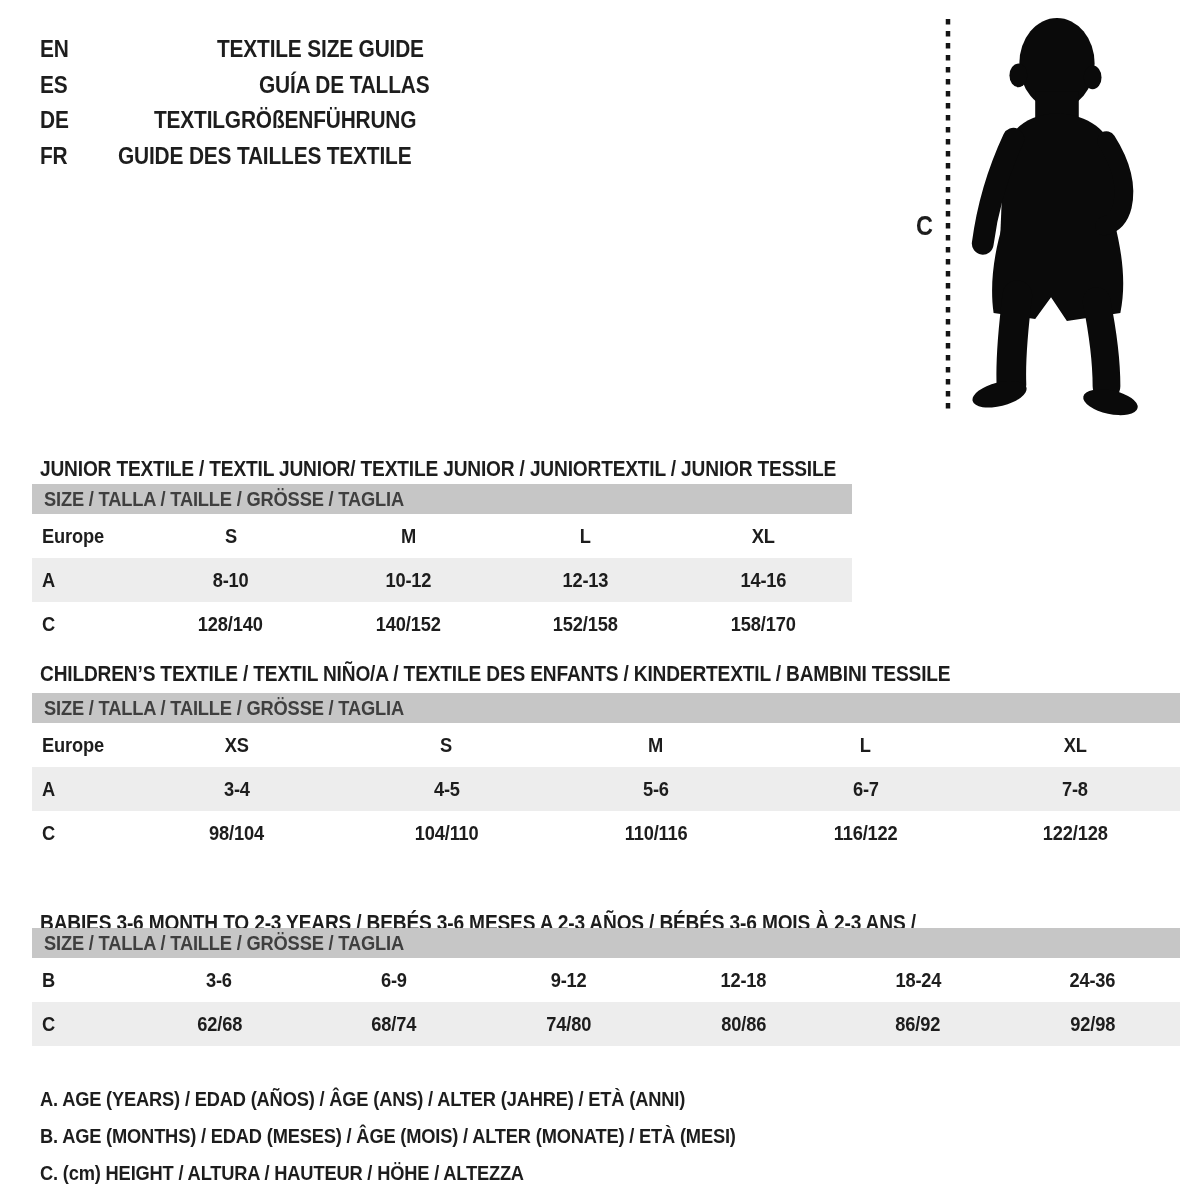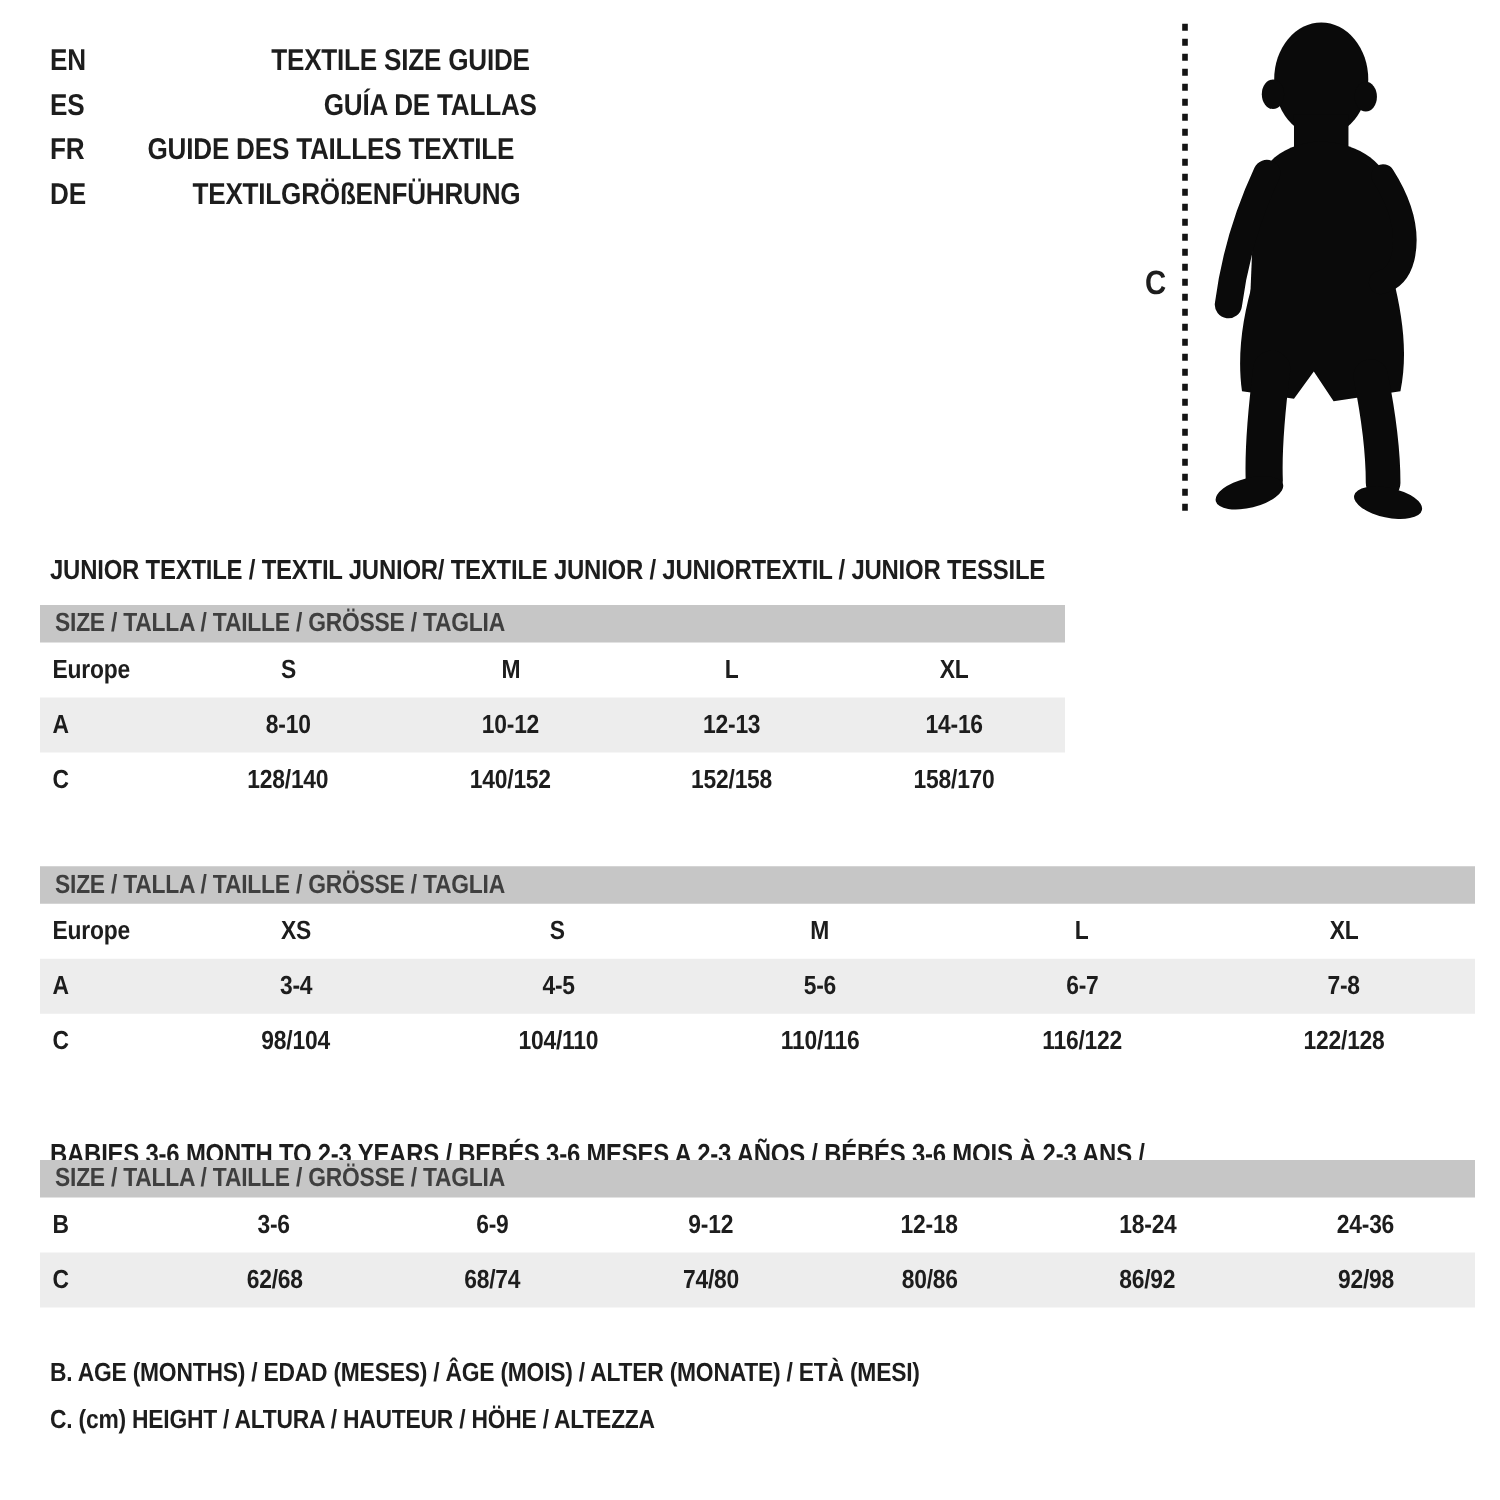--- a/index.html
+++ b/index.html
@@ -48,26 +48,26 @@
   <section class="lang-block">
     <div class="lang-row">
       <span class="lang-code"><span class="cl">EN</span></span>
       <span class="lang-label"><span class="cl">TEXTILE SIZE GUIDE</span></span>
     </div>
     <div class="lang-row">
       <span class="lang-code"><span class="cl">ES</span></span>
       <span class="lang-label"><span class="cl">GUÍA DE TALLAS</span></span>
     </div>
     <div class="lang-row">
+      <span class="lang-code"><span class="cl">DE</span></span>
+      <span class="lang-label"><span class="cl">TEXTILGRÖßENFÜHRUNG</span></span>
+    </div>
+    <div class="lang-row">
       <span class="lang-code"><span class="cl">FR</span></span>
       <span class="lang-label"><span class="cl">GUIDE DES TAILLES TEXTILE</span></span>
-    </div>
-    <div class="lang-row">
-      <span class="lang-code"><span class="cl">DE</span></span>
-      <span class="lang-label"><span class="cl">TEXTILGRÖßENFÜHRUNG</span></span>
     </div>
   </section>
 
   <svg class="dash-line" width="10" height="400" viewBox="0 0 10 400">
     <line x1="5" y1="2" x2="5" y2="398" stroke="#141414" stroke-width="4.5" stroke-dasharray="5.5 6.5"></line>
   </svg>
   <span class="c-marker"><span class="cl">C</span></span>
   <svg class="toddler" width="180" height="406" viewBox="0 0 180 410">
     <g fill="#0a0a0a" stroke="none">
       <ellipse cx="92" cy="50" rx="38" ry="46"></ellipse>
@@ -82,21 +82,21 @@
       <path d="M142,128 C156,150 163,172 158,194 C155,206 148,212 140,214" stroke-width="19"></path>
       <path d="M52,284 C48,316 45,348 46,374" stroke-width="30"></path>
       <path d="M132,290 C138,320 142,350 142,376" stroke-width="28"></path>
     </g>
     <g fill="#0a0a0a" stroke="none">
       <ellipse cx="34" cy="384" rx="28" ry="12" transform="rotate(-14 34 384)"></ellipse>
       <ellipse cx="146" cy="392" rx="28" ry="12" transform="rotate(12 146 392)"></ellipse>
     </g>
   </svg>
 
-  <h2 class="sec-title" style="top:426px;text-align:right;"><span class="cl">JUNIOR TEXTILE / TEXTIL JUNIOR/ TEXTILE JUNIOR / JUNIORTEXTIL / JUNIOR TESSILE</span></h2>
+  <h2 class="sec-title" style="top:439px;text-align:right;"><span class="cl">JUNIOR TEXTILE / TEXTIL JUNIOR/ TEXTILE JUNIOR / JUNIORTEXTIL / JUNIOR TESSILE</span></h2>
   <div class="size-table" style="top:484px;width:820px;">
     <div class="size-bar"><span class="cl">SIZE / TALLA / TAILLE / GRÖSSE / TAGLIA</span></div>
     <div class="trow">
       <span class="lab w110"><span class="cl">Europe</span></span>
       <span class="val"><span class="cc">S</span></span>
       <span class="val"><span class="cc">M</span></span>
       <span class="val"><span class="cc">L</span></span>
       <span class="val"><span class="cc">XL</span></span>
     </div>
     <div class="trow shaded">
@@ -108,20 +108,21 @@
     </div>
     <div class="trow">
       <span class="lab w110"><span class="cl">C</span></span>
       <span class="val"><span class="cc">128/140</span></span>
       <span class="val"><span class="cc">140/152</span></span>
       <span class="val"><span class="cc">152/158</span></span>
       <span class="val"><span class="cc">158/170</span></span>
     </div>
   </div>
 
+  <h2 class="sec-title" style="top:644px;"><span class="cl">CHILDREN’S TEXTILE / TEXTIL NIÑO/A / TEXTILE DES ENFANTS / KINDERTEXTIL / BAMBINI TESSILE</span></h2>
   <div class="size-table" style="top:693px;width:1148px;">
     <div class="size-bar"><span class="cl">SIZE / TALLA / TAILLE / GRÖSSE / TAGLIA</span></div>
     <div class="trow">
       <span class="lab w100"><span class="cl">Europe</span></span>
       <span class="val"><span class="cc">XS</span></span>
       <span class="val"><span class="cc">S</span></span>
       <span class="val"><span class="cc">M</span></span>
       <span class="val"><span class="cc">L</span></span>
       <span class="val"><span class="cc">XL</span></span>
     </div>
@@ -163,20 +164,23 @@
       <span class="val"><span class="cc">68/74</span></span>
       <span class="val"><span class="cc">74/80</span></span>
       <span class="val"><span class="cc">80/86</span></span>
       <span class="val"><span class="cc">86/92</span></span>
       <span class="val"><span class="cc">92/98</span></span>
     </div>
   </div>
 
   <footer class="footnotes">
     <div>
+        <span class="cl">A. AGE (YEARS) / EDAD (AÑOS) / ÂGE (ANS) / ALTER (JAHRE) / ETÀ (ANNI)</span>
+      </div>
+    <div>
         <span class="cl">B. AGE (MONTHS) / EDAD (MESES) / ÂGE (MOIS) / ALTER (MONATE) / ETÀ (MESI)</span>
       </div>
     <div>
         <span class="cl">C. (cm) HEIGHT / ALTURA / HAUTEUR / HÖHE / ALTEZZA</span>
       </div>
   </footer>
 
 </div>
 
 </body></html>

